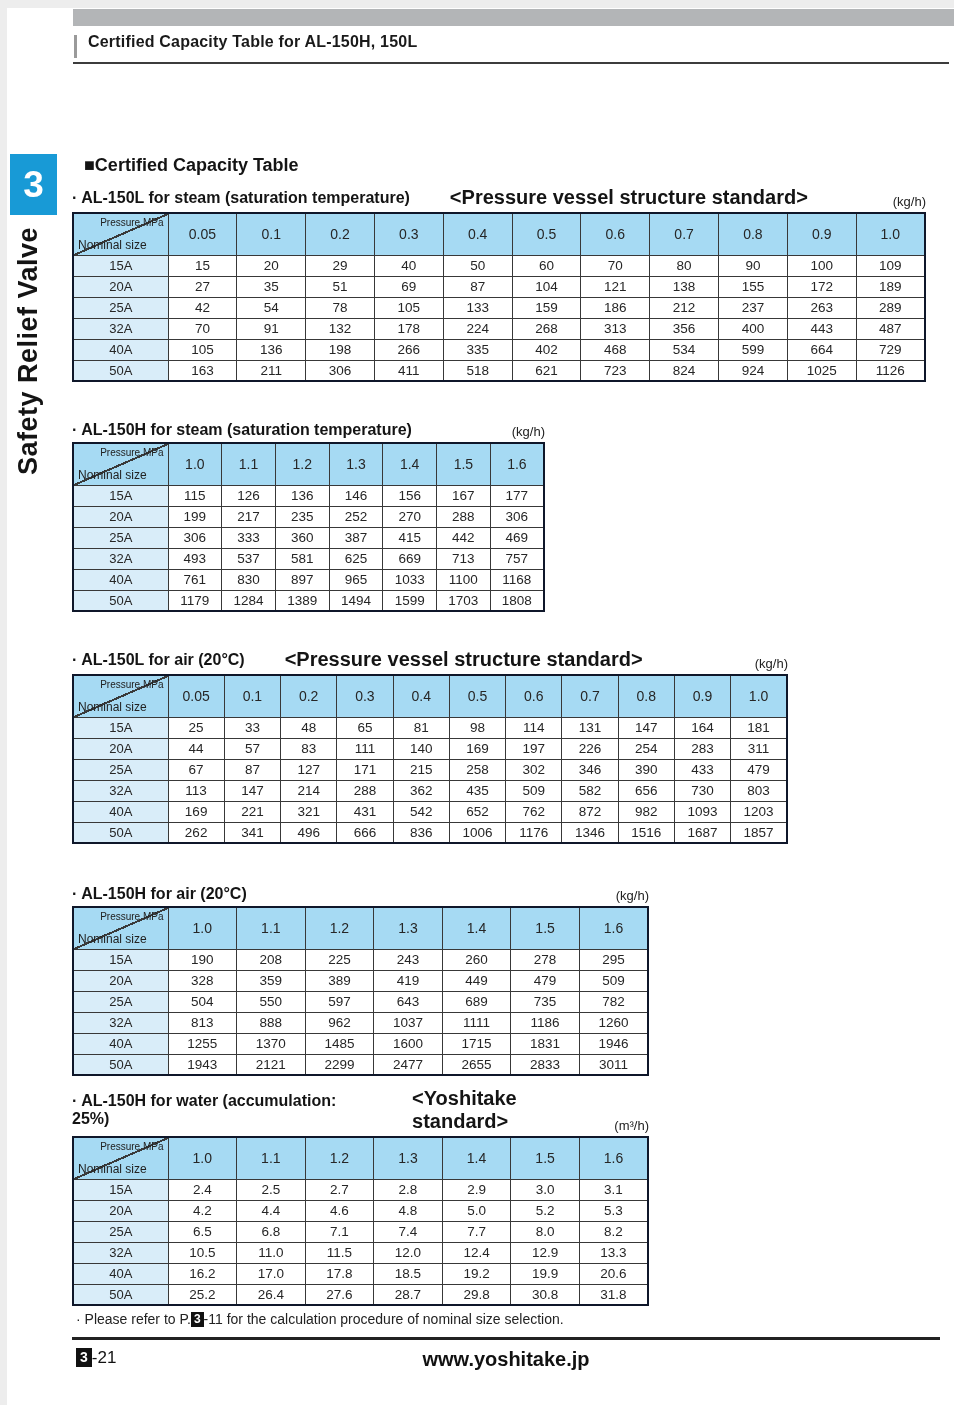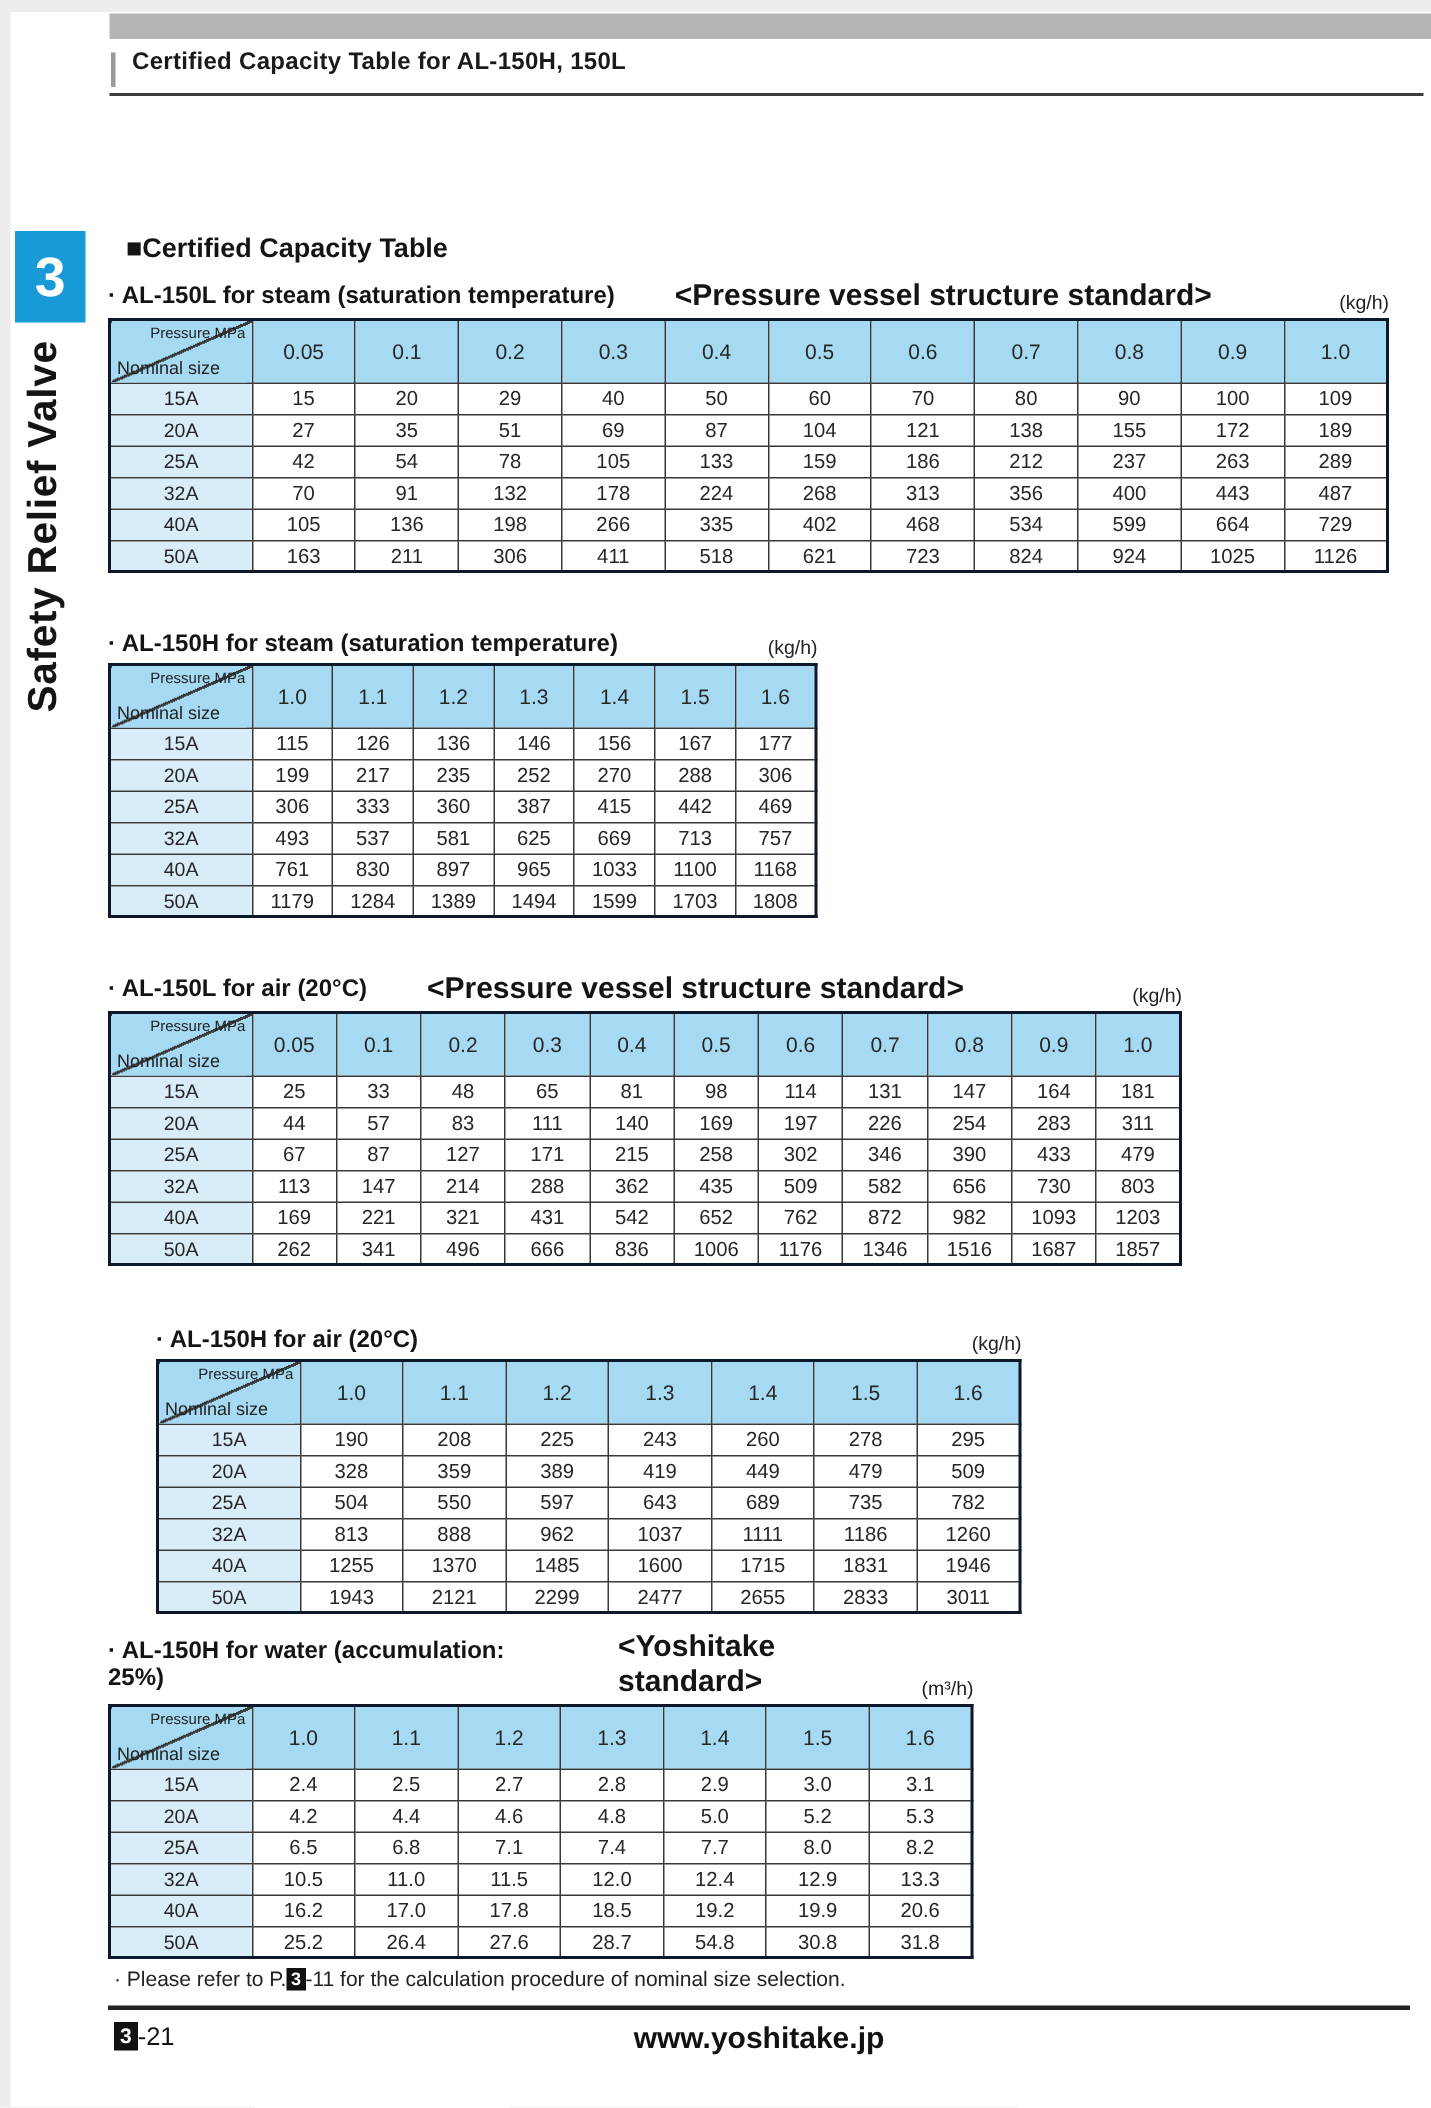--- a/index.html
+++ b/index.html
@@ -389,21 +389,21 @@
             <td>1176</td>
             <td>1346</td>
             <td>1516</td>
             <td>1687</td>
             <td>1857</td>
           </tr>
         </tbody>
     </table>
   </section>
 
-  <section class="tbl" style="top:880px; width:577px;margin-left:32px;">
+  <section class="tbl" style="top:880px; width:577px;">
     <div class="tbl-head">
       <div class="tbl-titles">
         <h3>· AL-150H for air (20°C)</h3>
         <span class="std"></span>
       </div>
       <span class="unit">(kg/h)</span>
     </div>
     <table>
       <thead>
           <tr>
@@ -559,21 +559,21 @@
             <td>19.2</td>
             <td>19.9</td>
             <td>20.6</td>
           </tr>
           <tr>
             <th class="rowlabel">50A</th>
             <td>25.2</td>
             <td>26.4</td>
             <td>27.6</td>
             <td>28.7</td>
-            <td>54.8</td>
+            <td>29.8</td>
             <td>30.8</td>
             <td>31.8</td>
           </tr>
         </tbody>
     </table>
   </section>
 
   <p class="note"><span>· Please refer to P.</span><span class="pgbox">3</span><span>-11 for the calculation procedure of nominal size selection.</span></p>
 
   <div class="footer-rule"></div>

